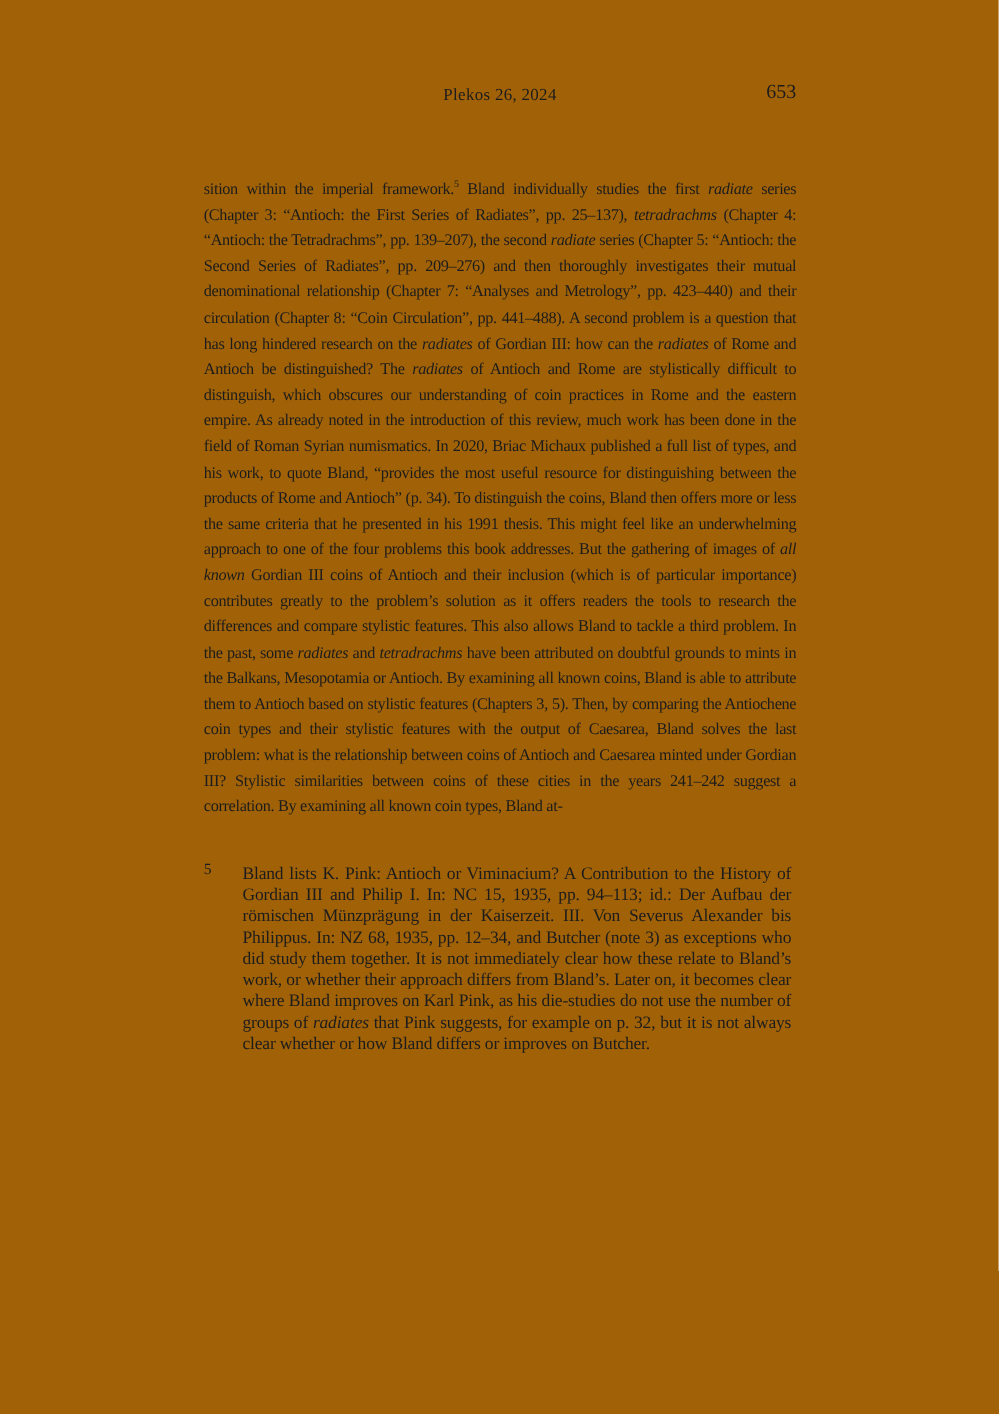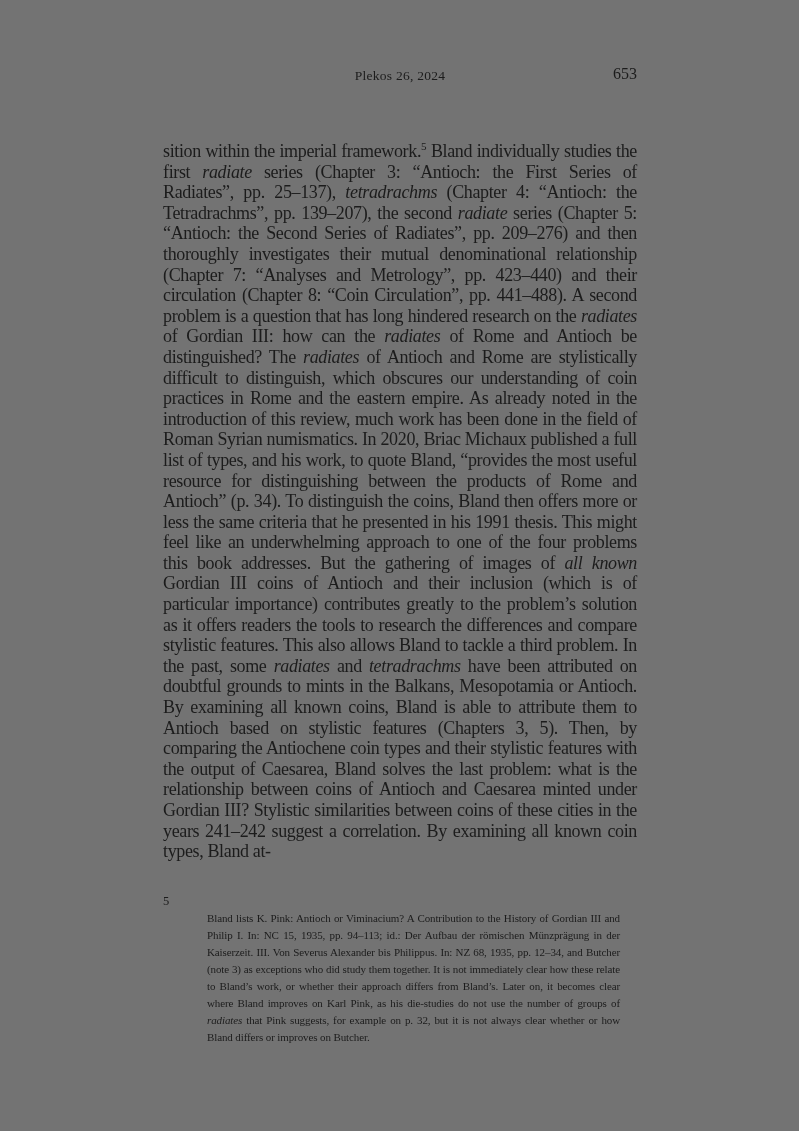--- a/index.html
+++ b/index.html
@@ -4,21 +4,21 @@
 <style>
   html, body {
     margin: 0;
     padding: 0;
     background: #ffffff;
   }
   .sheet {
     position: relative;
     width: 799px;
     height: 1131px;
-    background: #737373;
+    background: #a16207;
     color: #1c1c1c;
     font-family: "Liberation Serif", "DejaVu Serif", serif;
     overflow: hidden;
   }
   .page-header {
     position: absolute;
     top: 68px;
     left: 163px;
     width: 474px;
     height: 20px;
@@ -38,21 +38,21 @@
     font-size: 16px;
   }
   .text-column {
     position: absolute;
     top: 141px;
     left: 163px;
     width: 474px;
   }
   .body-par {
     margin: 0;
-    font-size: 18px;
+    font-size: 13px;
     line-height: 20.6px;
     text-align: justify;
     letter-spacing: -0.02em;
   }
   .body-par sup {
     font-size: 0.62em;
     line-height: 0;
     vertical-align: super;
   }
   .footnote-section {
@@ -62,22 +62,22 @@
     display: flex;
     align-items: flex-start;
   }
   .fn-num {
     flex: 0 0 27px;
     font-size: 12.5px;
     line-height: 17px;
   }
   .fn-body {
     flex: 1 1 auto;
-    margin: 17px;
-    font-size: 11px;
+    margin: 4px;
+    font-size: 14px;
     line-height: 17px;
     text-align: justify;
     letter-spacing: -0.01em;
   }
   .italic { font-style: italic; }
 </style>
 </head>
 <body>
 
 <div class="sheet">

